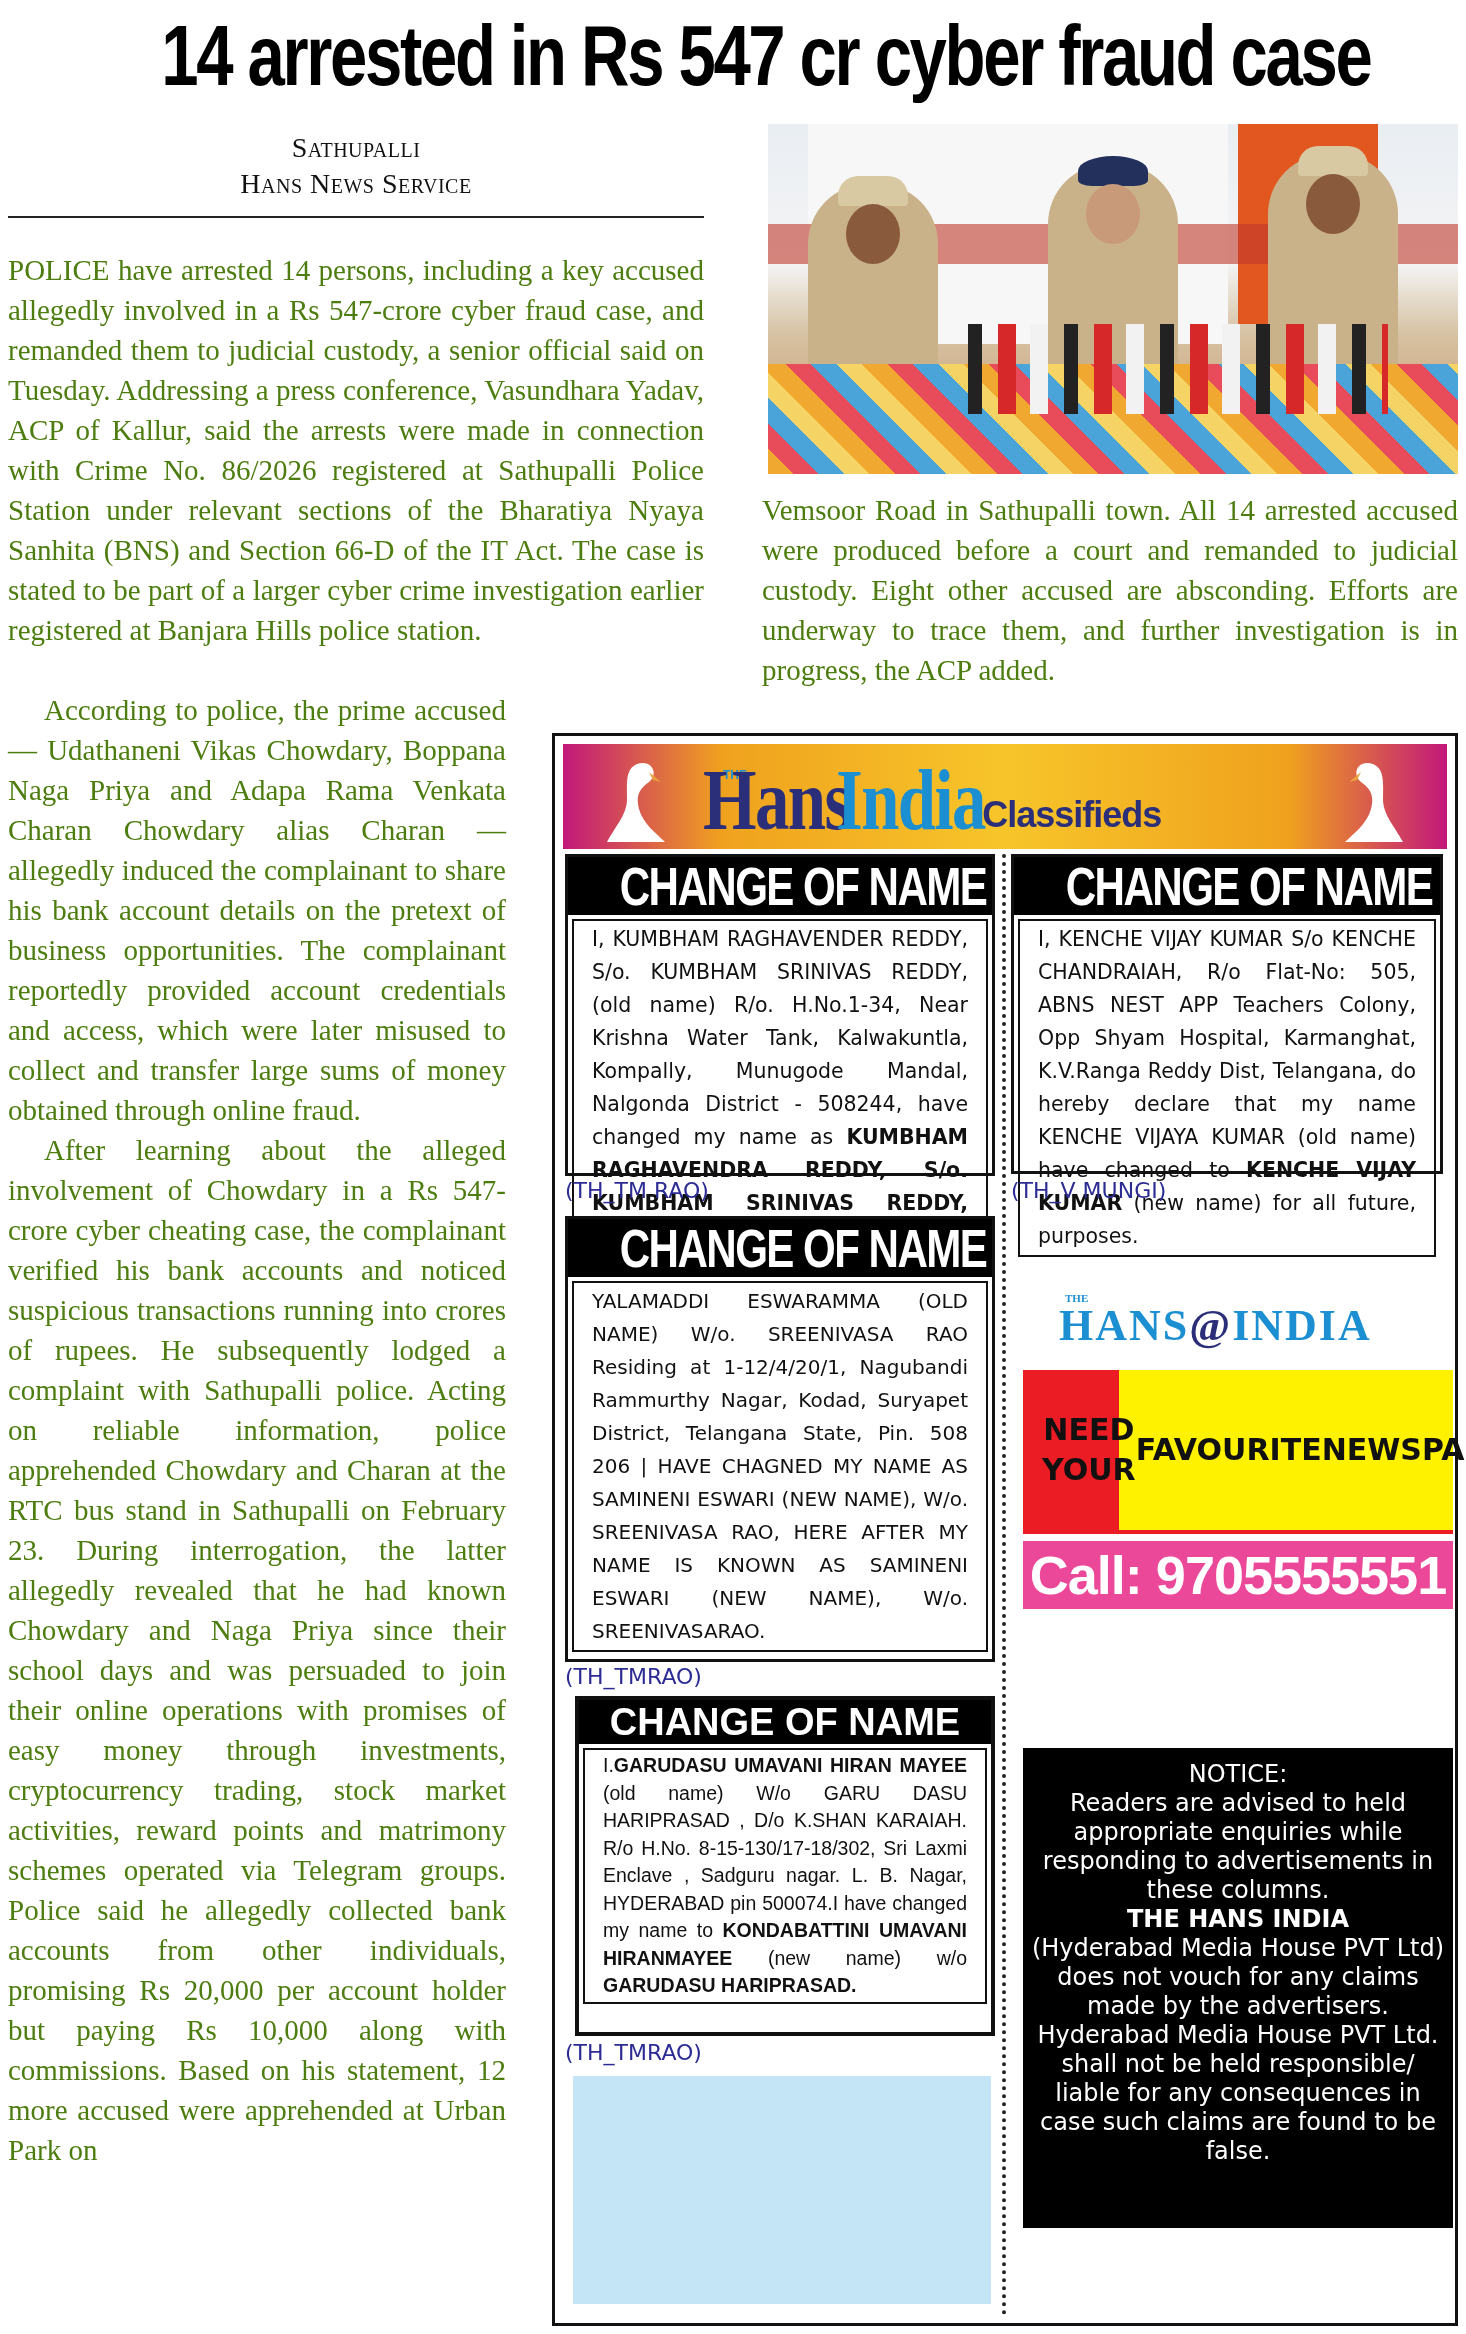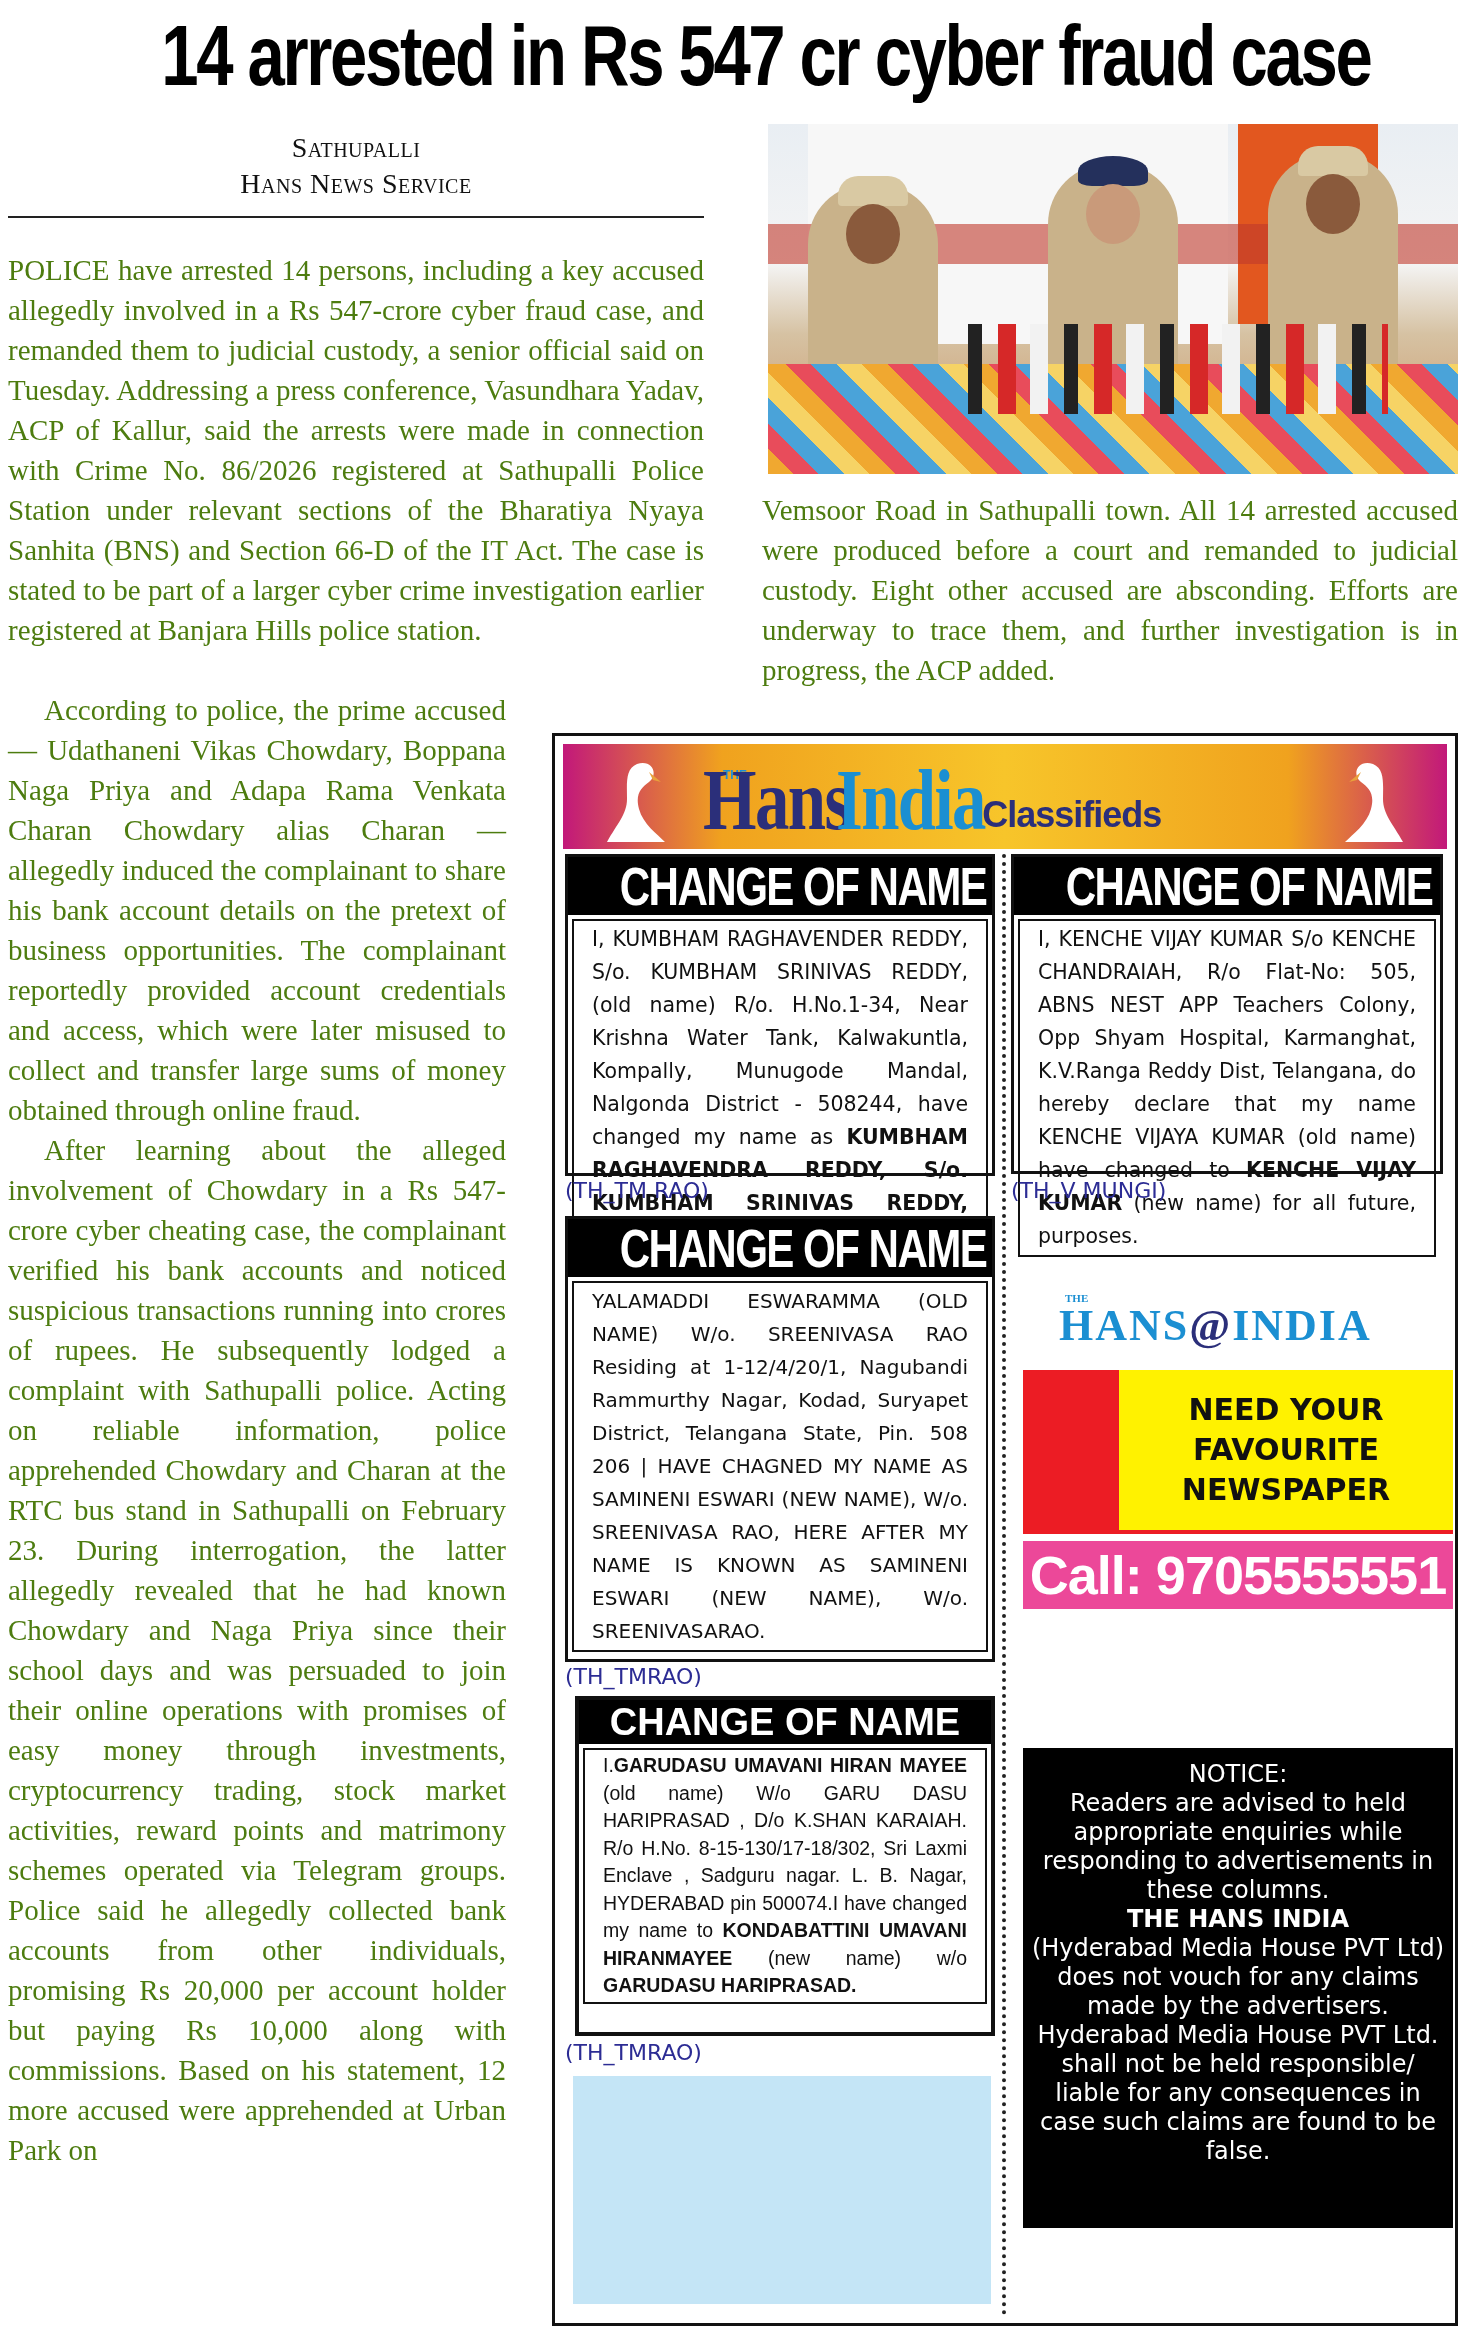--- a/index.html
+++ b/index.html
@@ -118,21 +118,21 @@
   
   .helpline { position: absolute; left: 460px; top: 480px; width: 430px; height: 392px; }
   .helpline .hl-head { position: absolute; left: 8px; top: 12px; width: 430px; height: 44px; background: #ec1c24;
     color: #fff; text-align: center; font-family: "Liberation Sans", sans-serif; font-weight: bold; font-size: 34px; line-height: 44px; }
   .helpline .hl-logo { position: absolute; left: 8px; top: 64px; width: 430px; height: 80px; text-align: center; }
   .hl-logo .the { position: absolute; left: 42px; top: 12px; font-family: "Liberation Serif", serif; font-weight: bold; font-size: 11px; color: #1b8fd2; }
   .hl-logo .name { position: absolute; left: 36px; top: 20px; font-family: "Liberation Serif", serif; font-weight: bold; font-size: 44px; color: #1b8fd2; letter-spacing: 2px; white-space: nowrap; }
   .hl-logo .name .o { color: #2b2f7a; }
   .helpline .hl-panel { position: absolute; left: 8px; top: 154px; width: 430px; height: 164px; background: #ec1c24; }
   .helpline .hl-yellow { position: absolute; left: 96px; top: 0; width: 334px; height: 160px; background: #fff200;
-    display: flex; flex-direction: column; align-items: center; justify-content: center;
+    display: flex; flex-direction: row; align-items: center; justify-content: center;
     font-family: "DejaVu Sans", sans-serif; font-weight: bold; font-size: 30px; line-height: 40px; color: #111; text-align: center; }
   .helpline .hl-call { position: absolute; left: 8px; top: 325px; width: 430px; height: 68px; background: #ec4899;
     color: #fff; text-align: center; font-family: Liberation Sans, sans-serif; font-weight: bold; font-size: 54px; line-height: 68px; white-space: nowrap; letter-spacing: -1px; }
 
   
   .notice { position: absolute; left: 468px; top: 1012px; width: 430px; height: 480px; background: #000; color: #fff;
     font-family: "DejaVu Sans", sans-serif; font-size: 24px; line-height: 29px; text-align: center; padding: 12px 6px; box-sizing: border-box; }
   .notice b { font-weight: bold; }
 </style>
 </head>

